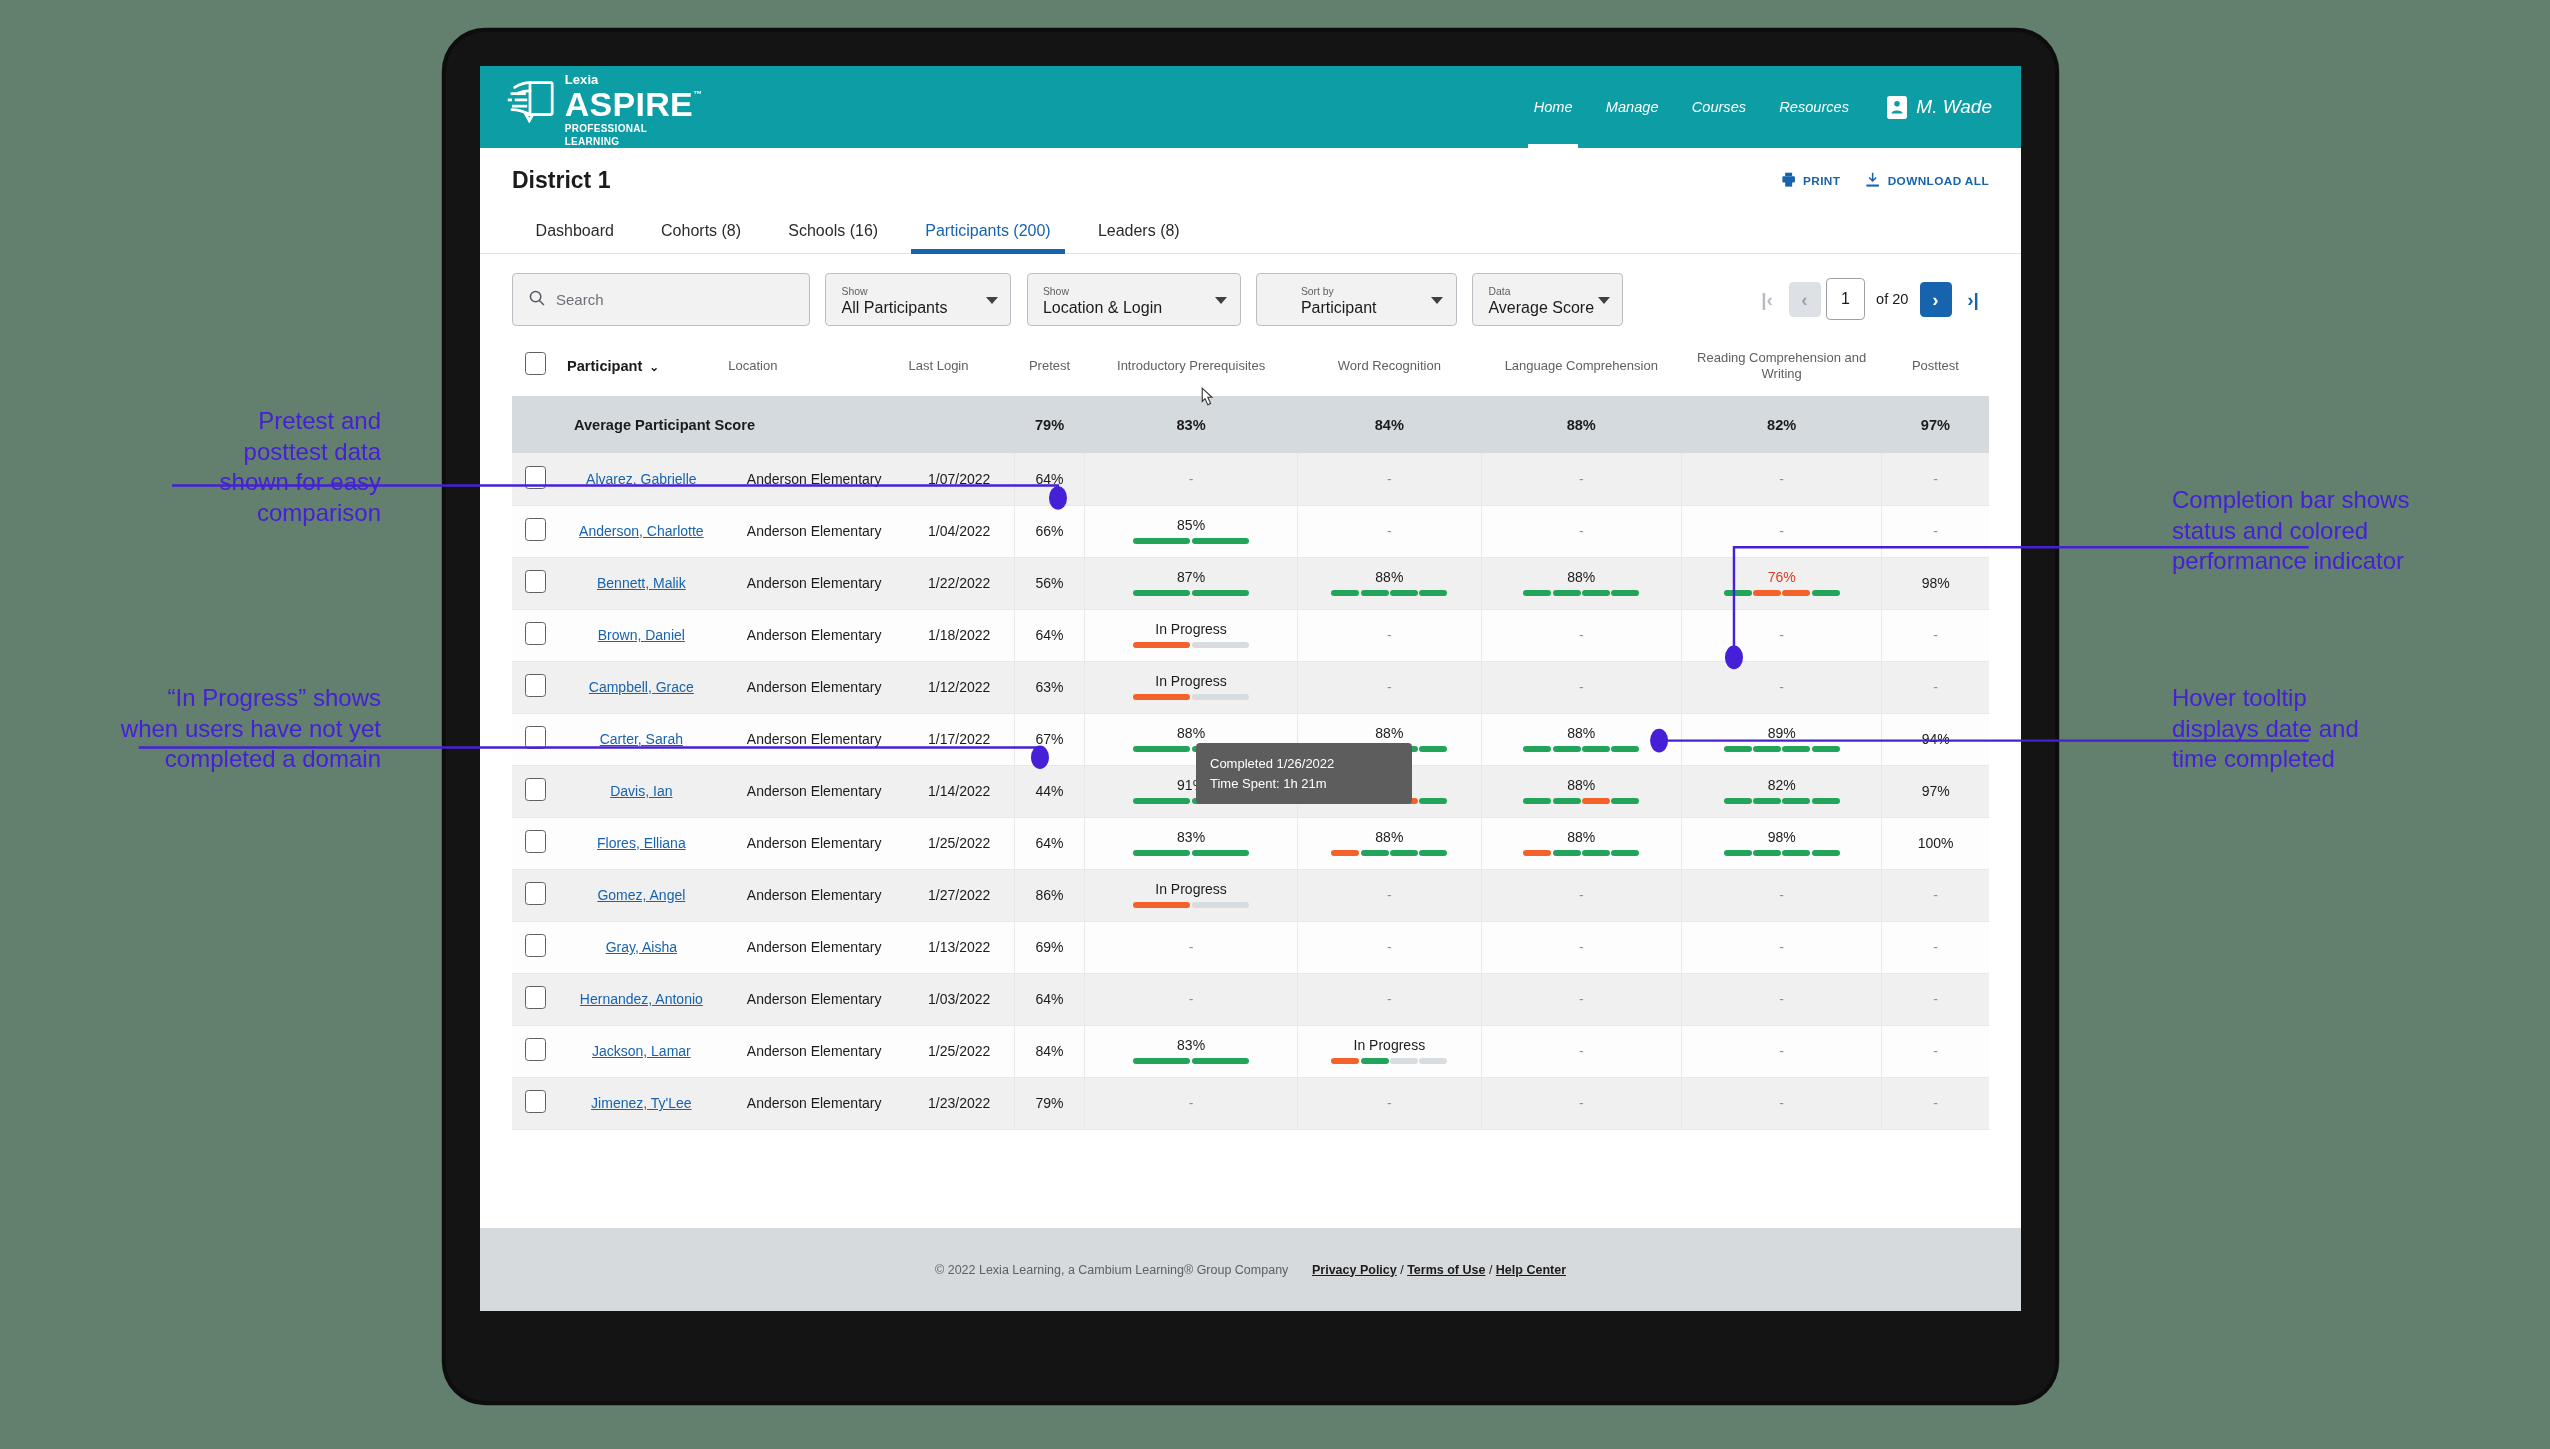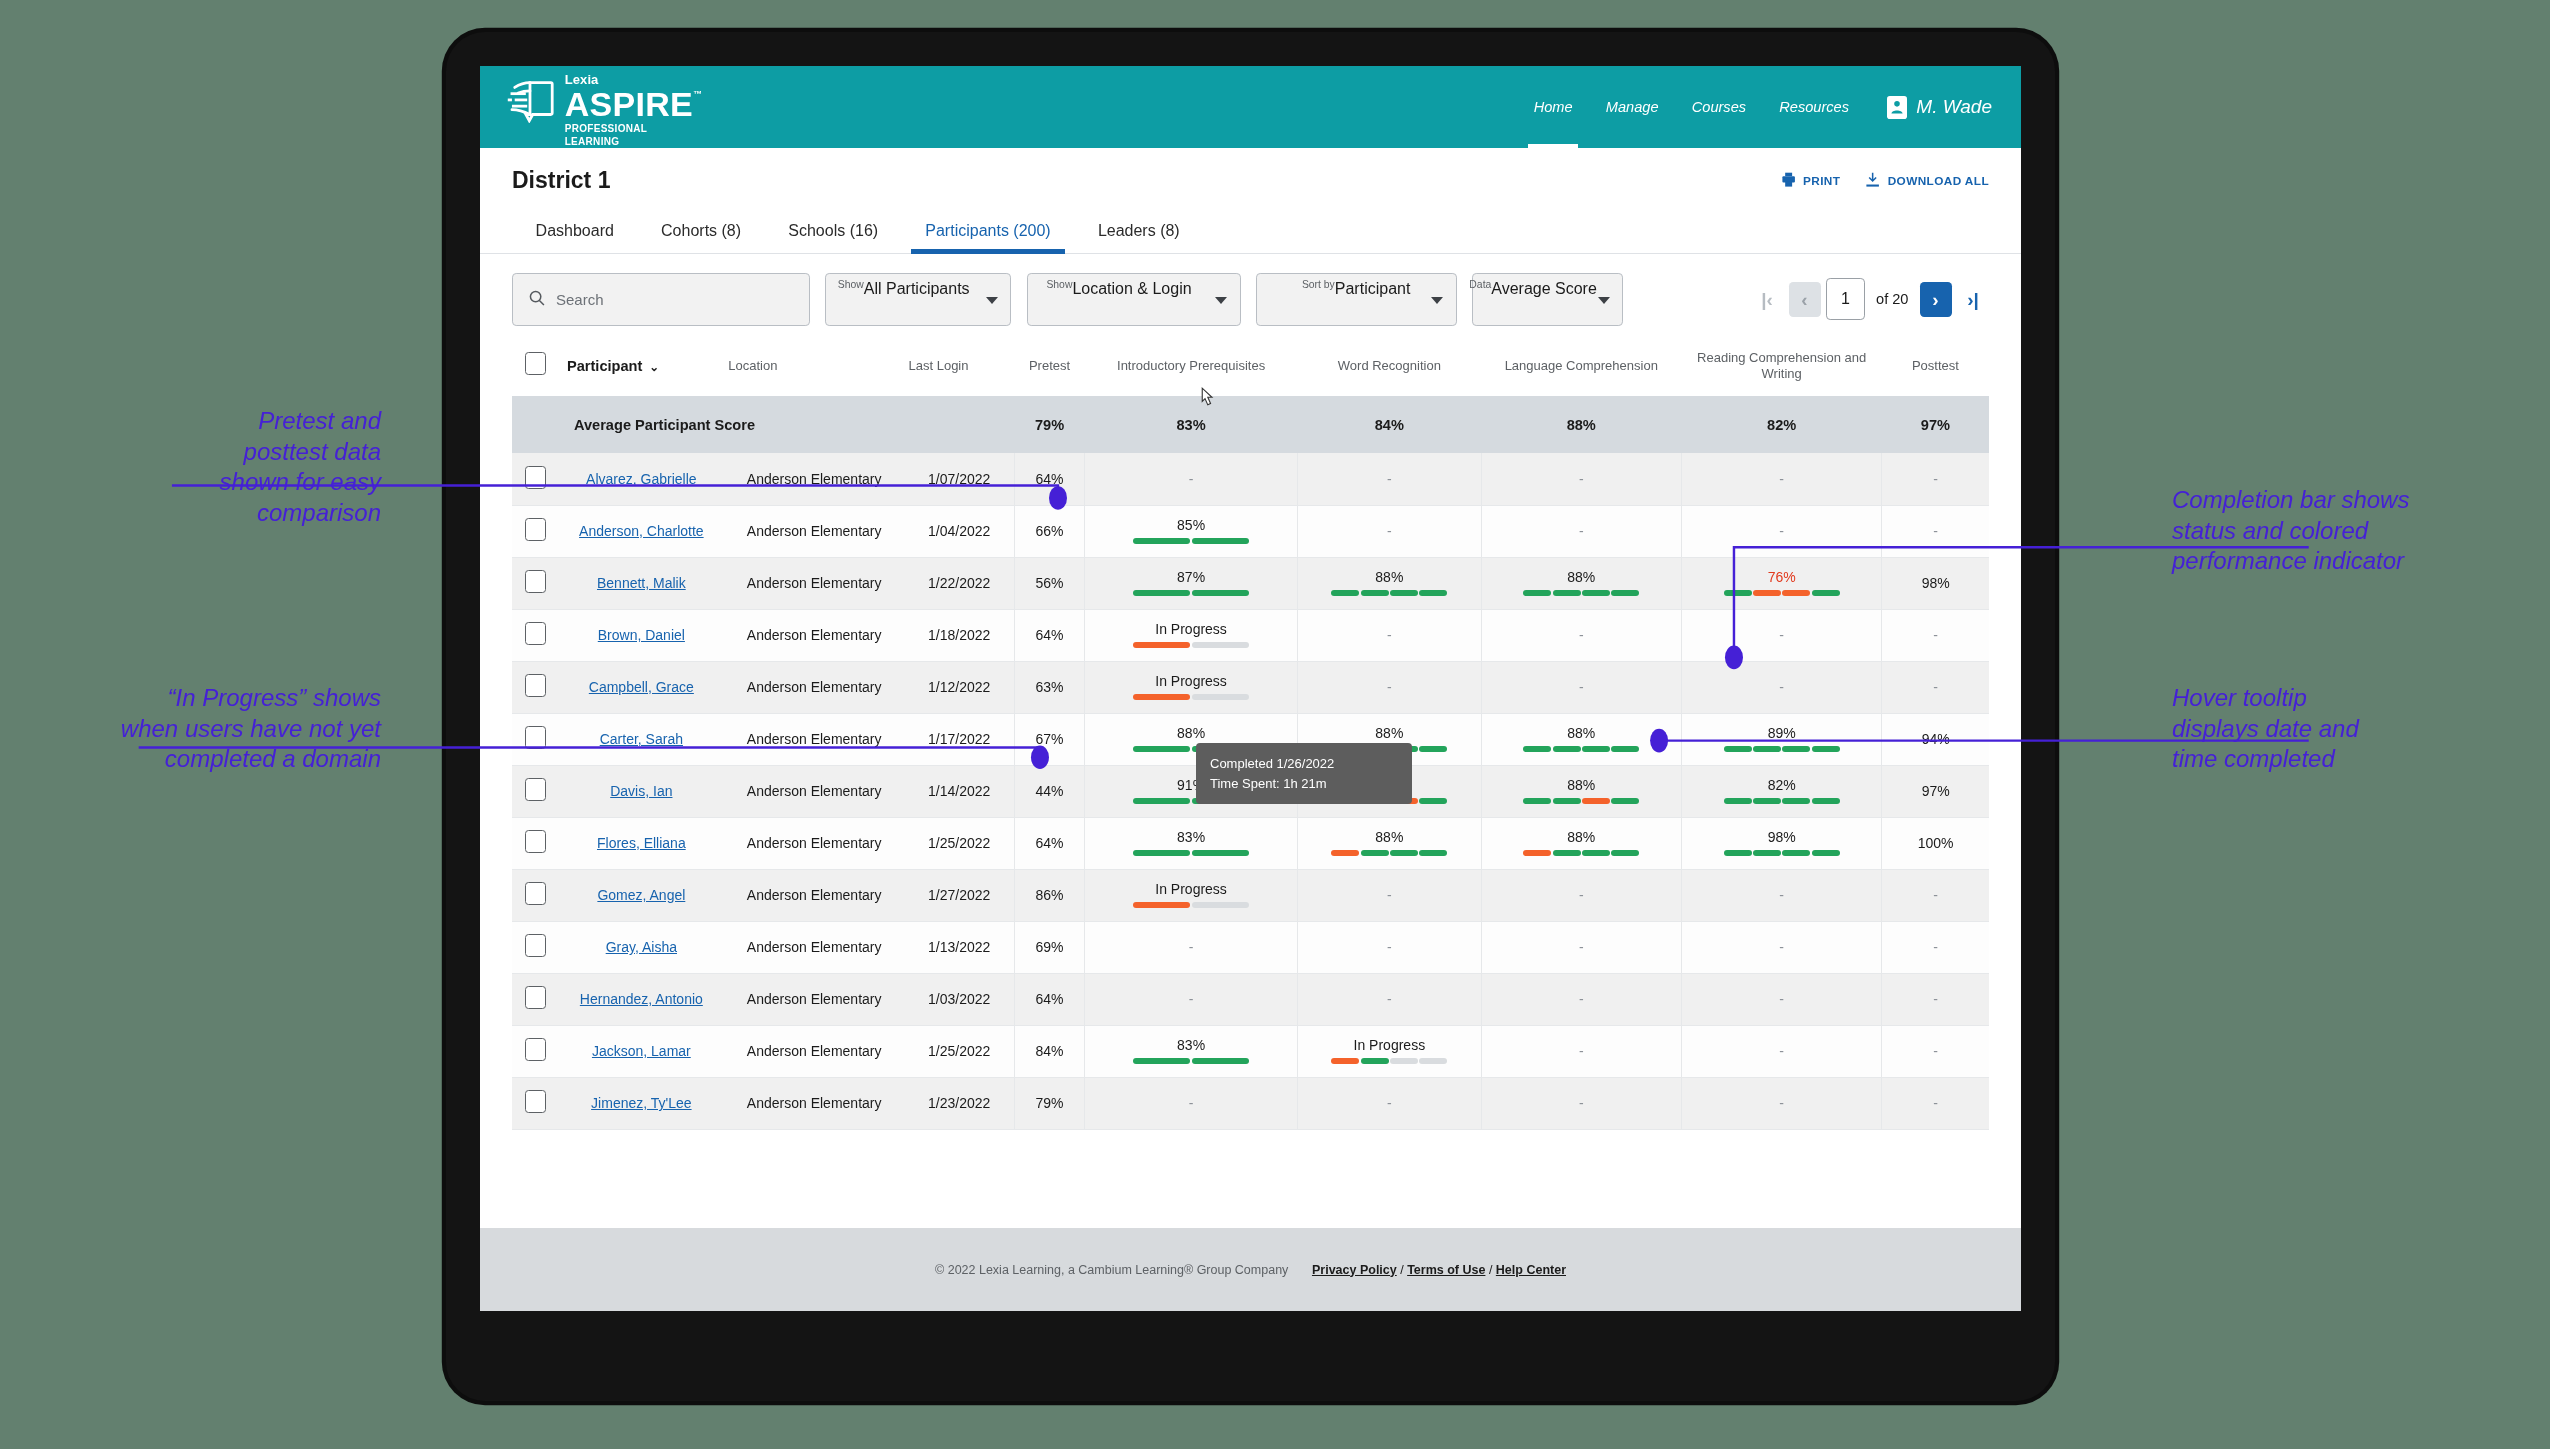--- a/index.html
+++ b/index.html
@@ -95,21 +95,21 @@
   .searchbox {
     width: 298px; height: 53px; border: 0.7px solid #b9bec4; border-radius: 4.2px;
     background: #f2f2f2; display: flex; align-items: center; gap: 9.7px;
     padding: 0 15.3px; cursor: text;
   }
   .searchbox svg { width: 18px; height: 18px; stroke: #55595e; fill: none; stroke-width: 2.2; }
   .searchbox .ph { color: #6c7177; font-size: 15px; }
   .selectbox {
     height: 53px; border: 0.7px solid #b9bec4; border-radius: 4.2px; background: #f2f2f2;
     padding: 5.5px 12.5px 0 15.3px; position: relative; cursor: pointer;
-    display: flex; flex-direction: row; justify-content: center;
+    display: flex; flex-direction: column; justify-content: center;
   }
   .selectbox .lbl { font-size: 10.4px; color: #5d6165; line-height: 1.2; }
   .selectbox .val { font-size: 16px; color: #1b1b1b; line-height: 1.25; padding-right: 32px; white-space: nowrap;}
   .caret {
     position: absolute; right: 12.5px; top: 50%; margin-top: -2.1px;
     width: 0; height: 0; border-left: 6.2px solid transparent; border-right: 6.2px solid transparent;
     border-top: 7.6px solid #3d4146;
   }
   .sb-participants { width: 186px; }
   .sb-location { width: 214px; }
@@ -183,21 +183,21 @@
     position: absolute; left: 0; right: 0; bottom: 0; height: 83px;
     background: #d7dadd; display: flex; align-items: center; justify-content: center; gap: 23.6px;
   }
   .footer .c { font-size: 12.5px; color: #5d6165; }
   .footer .links { font-size: 12.5px; color: #1b1b1b; }
   .footer .links a { color: #1b1b1b; text-decoration: underline; font-weight: bold; cursor: pointer;}
   .footer .links span { font-weight: normal; }
 
   
   .anno {
-    position: absolute; color: #4520D6; font-style: italic; font-size: 24px;
+    position: absolute; color: #4520D6; font-size: 24px;
     line-height: 1.28; z-index: 60; white-space: pre-line;
   }
   .anno.r { text-align: left; }
   .anno.l { text-align: right; }
   svg#leaders { position: absolute; left: 0; top: 0; width: 2550px; height: 1450px; z-index: 55; pointer-events: none; }
 </style>
 </head>
 <body>
 
 <div id="stage">

